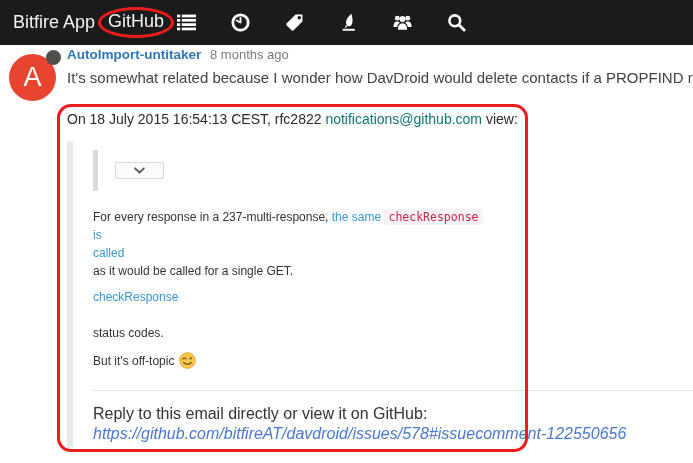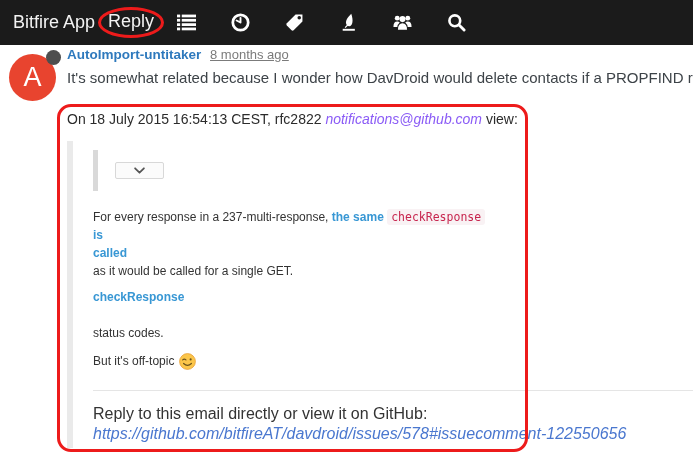--- a/index.html
+++ b/index.html
@@ -31,67 +31,67 @@
     position:absolute; left:9px; top:54px; width:47px; height:47px; border-radius:50%;
     background:#e8442f; color:#fff; font-size:27px;
     display:flex; align-items:center; justify-content:center; cursor:pointer;
   }
   .avatar-dot {
     position:absolute; left:46px; top:50px; width:15px; height:15px;
     border-radius:50%; background:#4e4e4e;
   }
   .post-meta { position:absolute; left:67px; top:47px; font-size:13.5px; white-space:nowrap; }
   .username { color:#2e79bd; font-weight:bold; text-decoration:none; cursor:pointer; }
-  .timestamp { color:#7b7b7b; font-size:13px; text-decoration:underline; margin-left:5px; cursor:pointer; }
+  .timestamp { color:#7b7b7b; font-size:13px; margin-left:5px; cursor:pointer; }
   .post-body {
     position:absolute; left:67px; top:68px; width:626px;
     font-size:15px; color:#3d4348; white-space:nowrap; overflow:hidden; line-height:20px;
   }
 
   
   .quote-area { position:absolute; left:67px; top:110px; width:626px; }
   .red-rect {
     position:absolute; left:-10px; top:-6px; width:471px; height:348px;
     border:3px solid #ed1b1b; border-radius:14px; pointer-events:none; z-index:5;
   }
   .quote-title { font-size:14px; line-height:18px; color:#2b2b2b; }
-  .quote-title a { color:#8b5cf6; text-decoration:none; cursor:pointer;font-style:italic; }
+  .quote-title a { color:#0f766e; text-decoration:none; cursor:pointer; }
   .quote-bq {
     margin-top:13px; border-left:6px solid #eaeaea; padding:9px 0 4px 20px;
   }
   .nested-quote {
     border-left:5px solid #d9d9d9; padding-left:17px; height:41px;
     display:flex; align-items:center; margin-bottom:17px;
   }
   .expand-btn {
     width:49px; height:17px; background:#fbfbfb; border:1px solid #d8d8d8; border-radius:2px;
     display:flex; align-items:center; justify-content:center; cursor:pointer;
   }
   .q-p { font-size:12px; line-height:18px; color:#333; margin-bottom:8px; }
-  .q-p a { color:#3897d4; text-decoration:none; cursor:pointer;font-weight:bold; }
+  .q-p a { color:#3897d4; text-decoration:none; cursor:pointer; }
   .q-p code {
     font-family:"DejaVu Sans Mono","Liberation Mono",monospace; font-size:11.5px;
     color:#c7254e; background:#f9f2f4; padding:1px 4px; border-radius:3px;
   }
   .q-p2 { margin-bottom:10px; }
-  .q-p3 { margin-bottom:0; display:flex; align-items:flex-end; }
+  .q-p3 { margin-bottom:0; display:flex; align-items:flex-start; }
   .q-p3 svg { margin-left:5px; }
   .q-hr { border:none; border-top:1px solid #e5e5e5; margin:20px 0 13px 0; }
   .q-footer { font-size:16px; line-height:20px; color:#333; }
   .q-footer a { color:#4a77cf; text-decoration:none; cursor:pointer;font-style:italic; }
 </style>
 </head>
 <body>
 
 <div class="screen">
 
   <header class="topbar">
     <a class="site-title">
         <span>Bitfire App</span>
-        <span class="circled"><span>Reply</span></span>
+        <span class="circled"><span>GitHub</span></span>
       </a>
 
     <nav class="nav-icons">
       <button class="nav-btn">
         <svg viewBox="0 0 18 18" fill="#fff">
           <rect x="0" y="1.5" width="3" height="2.6"></rect>
             <rect x="4.5" y="1.5" width="13.5" height="2.6"></rect>
           <rect x="0" y="5.6" width="3" height="2.6"></rect>
             <rect x="4.5" y="5.6" width="13.5" height="2.6"></rect>
           <rect x="0" y="9.7" width="3" height="2.6"></rect>

